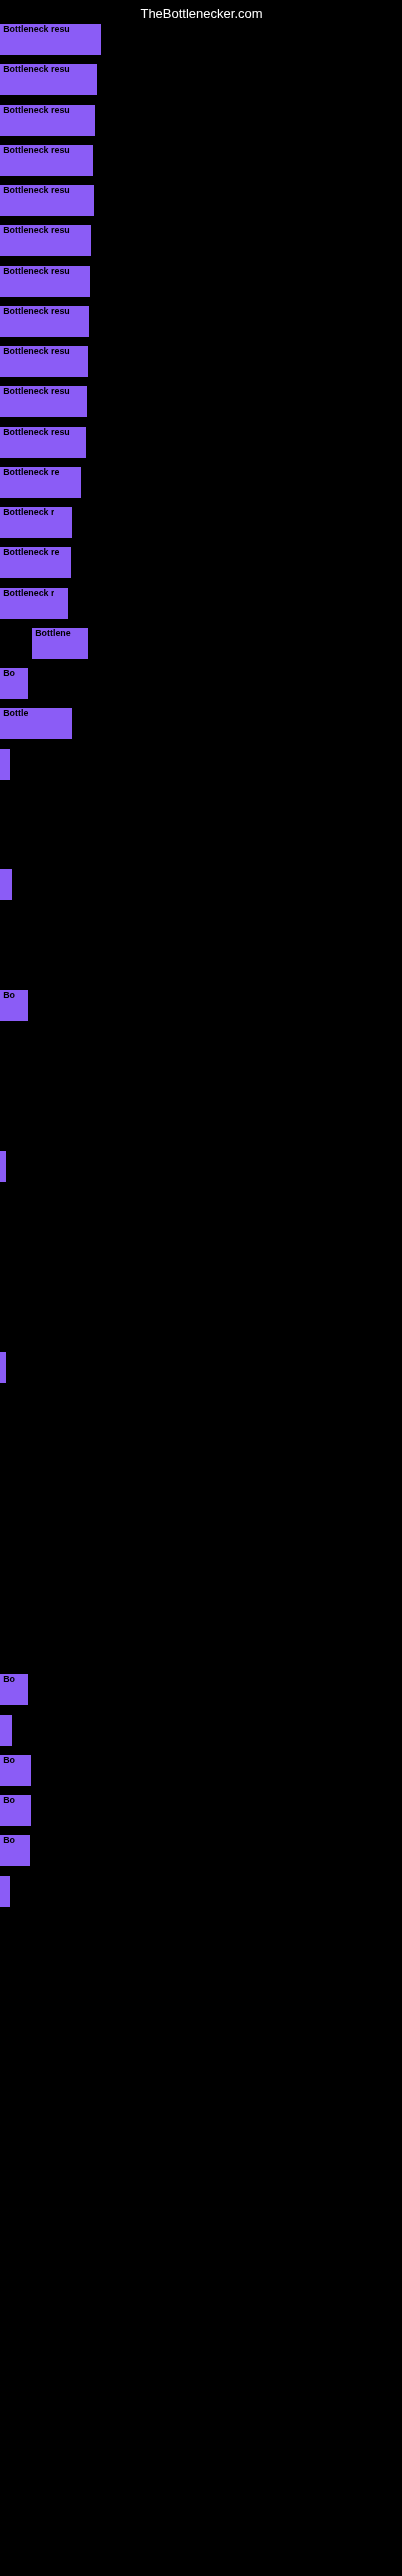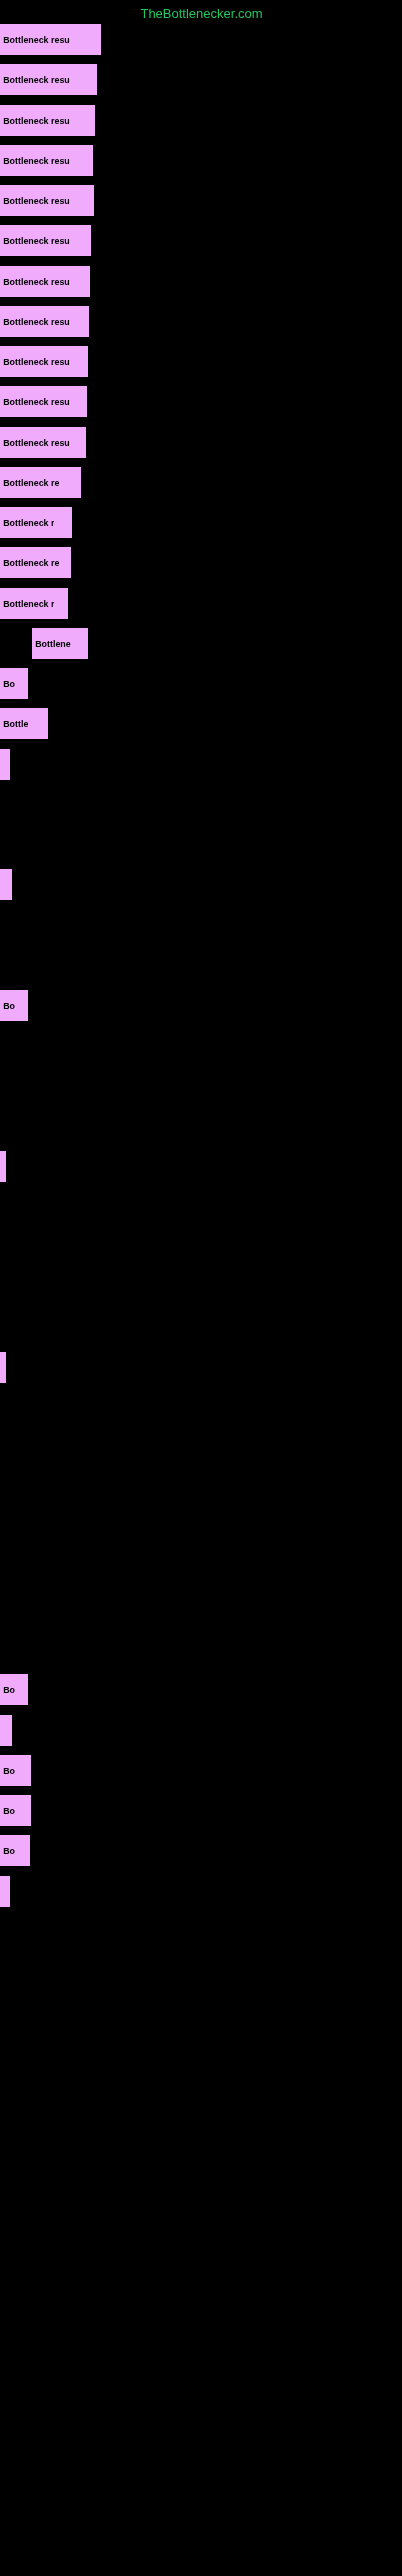--- a/index.html
+++ b/index.html
@@ -9,36 +9,36 @@
     }
     body {
       width: 403px;
       min-height: 2576px;
       background-color: #000000;
       font-family: Arial, sans-serif;
       position: relative;
       overflow-x: hidden;
     }
     .site-title {
-      color: #22c55e;
+      color: #ffffff;
       font-size: 13px;
       text-align: center;
       padding: 6.4px 0;
       position: absolute;
       top: 0;
       left: 0;
       right: 0;
     }
     .bar-item {
       position: absolute;
       left: 0;
       height: 31px;
-      background-color: #f0abfc;
+      background-color: #8b5cf6;
       display: flex;
-      align-items: center;
+      align-items: flex-start;
       padding-left: 3.2px;
     }
     .bar-label {
       color: #000000;
       font-size: 8.9px;
       font-weight: bold;
       white-space: nowrap;
       overflow: hidden;
     }
   </style>
@@ -93,21 +93,21 @@
   </div>
 <div class="bar-item" style="top: 588px; width: 68px;">
     <span class="bar-label">Bottleneck r</span>
   </div>
 <div class="bar-item" style="top: 628px; width: 56px; margin-left: 32px;">
     <span class="bar-label">Bottlene</span>
   </div>
 <div class="bar-item" style="top: 668px; width: 28px;">
     <span class="bar-label">Bo</span>
   </div>
-<div class="bar-item" style="top: 708px; width: 48px;">
+<div class="bar-item" style="top: 708px; width: 72px;">
     <span class="bar-label">Bottle</span>
   </div>
 <div class="bar-item" style="top: 749px; width: 9.7px;"></div>
 <div class="bar-item" style="top: 869px; width: 12px;"></div>
 <div class="bar-item" style="top: 990px; width: 28px;">
     <span class="bar-label">Bo</span>
   </div>
 <div class="bar-item" style="top: 1151px; width: 6.4px;"></div>
 <div class="bar-item" style="top: 1352px; width: 6.4px;"></div>
 <div class="bar-item" style="top: 1674px; width: 28px;">

